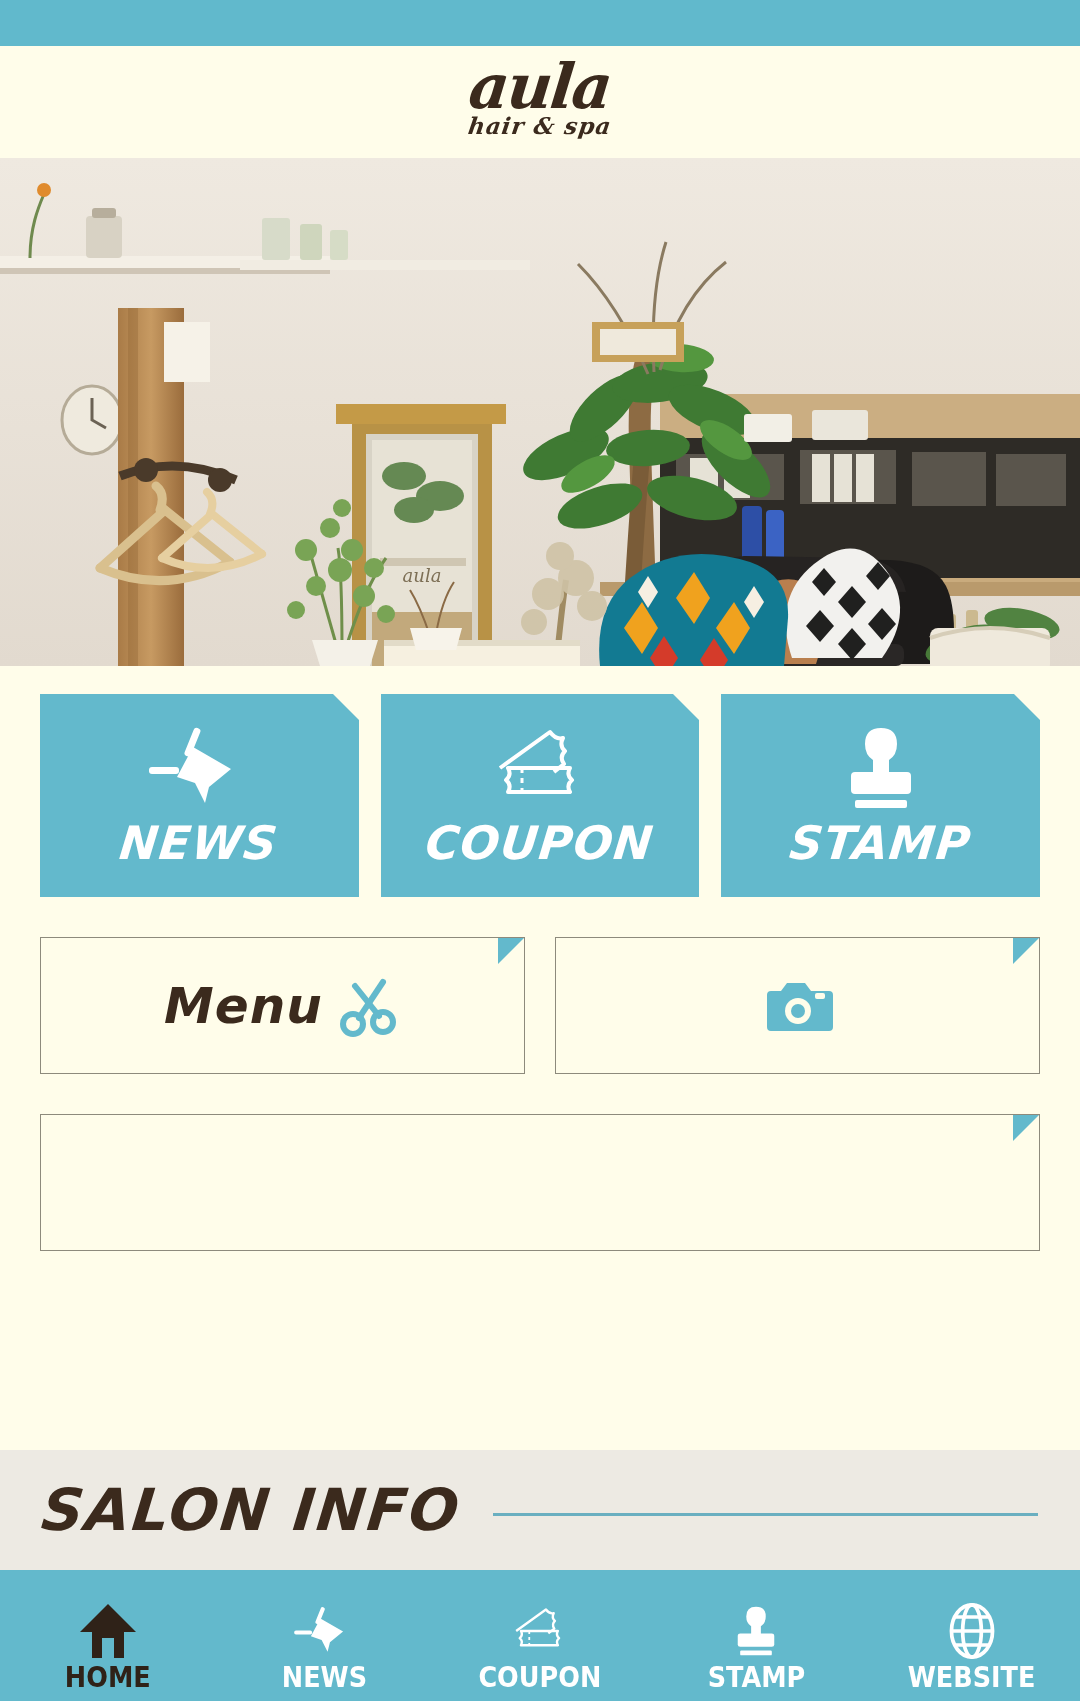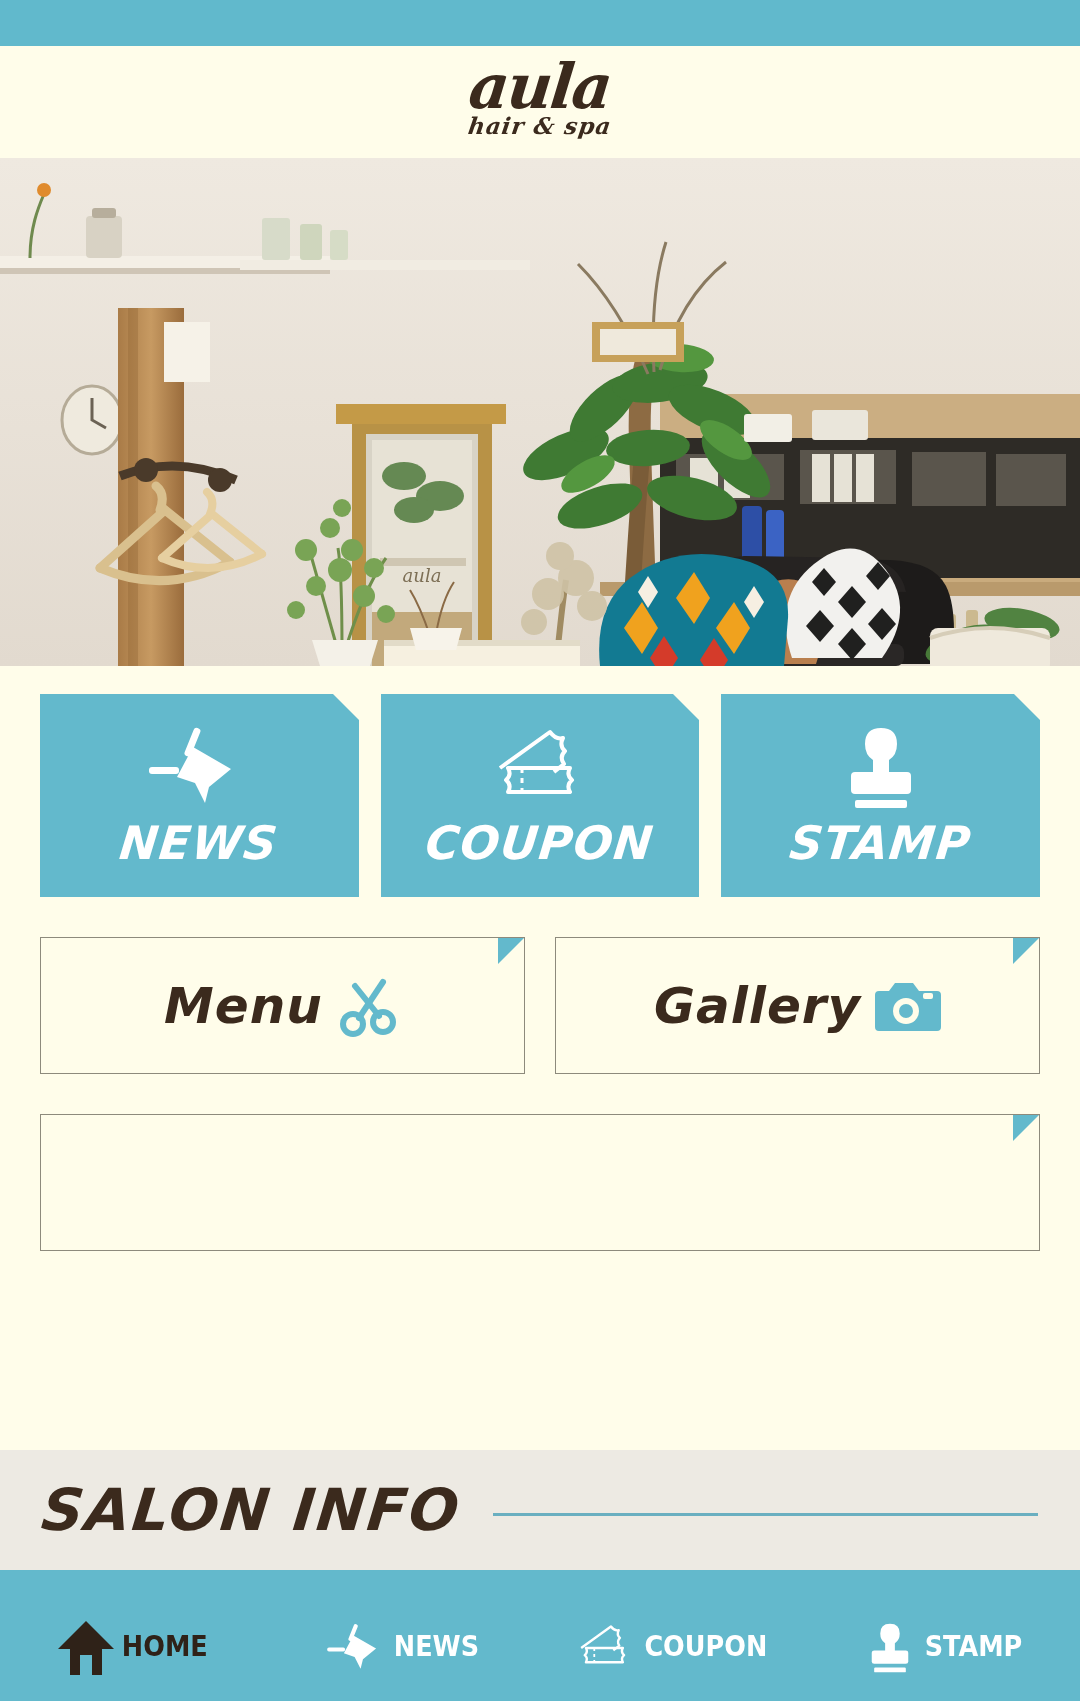--- a/index.html
+++ b/index.html
@@ -112,21 +112,21 @@
   }
   .info-rule { flex:1; height:3px; background:#6aafc0; margin-left:32px; margin-top:8px; }
 
   
   .bottomnav {
     position:absolute; left:0; right:0; top:1570px;
     height:131px; background:#63b9cc;
     display:flex;
   }
   .navitem {
-    flex:1; display:flex; flex-direction:row;
+    flex:1; display:flex; flex-direction:column;
     align-items:center; justify-content:center; 
     padding-top:20px;
   }
   .navitem .nicon { height:62px; display:flex; align-items:flex-end; justify-content:center; }
   .navitem .nlabel {
     font-family:"DejaVu Sans", sans-serif;
     font-weight:700; font-size:29px;
     color:#ffffff; letter-spacing:0px;
     transform:scaleX(0.88);
   }
@@ -423,21 +423,20 @@
               <circle cx="20" cy="52" r="10" fill="none" stroke="#63b9cc" stroke-width="6"></circle>
               <circle cx="50" cy="50" r="10" fill="none" stroke="#63b9cc" stroke-width="6"></circle>
             </svg>
           </span>
         </span>
       </div>
 
       <div class="lbtn">
         <span class="corner"></span>
         <span class="inner">
-          <span class="blabel">Gallery</span>
           <span class="bicon">
             <svg width="70" height="58" viewBox="0 0 70 58">
               <path d="M4 14 h14 l6 -8 h18 l6 8 h18 a4 4 0 0 1 4 4 v32 a4 4 0 0 1 -4 4 h-58 a4 4 0 0 1 -4 -4 v-32 a4 4 0 0 1 4 -4z" fill="#63b9cc"></path>
               <circle cx="35" cy="34" r="13" fill="#fffdea"></circle>
               <circle cx="35" cy="34" r="7" fill="#63b9cc"></circle>
               <rect x="52" y="16" width="10" height="6" rx="2" fill="#fffdea"></rect>
             </svg>
           </span>
         </span>
       </div>
@@ -497,14 +496,26 @@
       <span class="nicon">
         <svg width="56" height="58" viewBox="0 0 92 88">
           <path d="M46 4 q16 0 16 16 q0 11 -8 16 v14 h-16 v-14 q-8 -5 -8 -16 q0 -16 16 -16z" fill="#fff"></path>
           <rect x="16" y="48" width="60" height="22" rx="4" fill="#fff"></rect>
           <rect x="20" y="76" width="52" height="8" rx="2" fill="#fff"></rect>
         </svg>
       </span>
       <span class="nlabel">STAMP</span>
     </div>
 
+    <div class="navitem">
+      <span class="nicon">
+        <svg width="56" height="58" viewBox="0 0 60 62">
+          <ellipse cx="30" cy="31" rx="22" ry="28" fill="none" stroke="#fff" stroke-width="4"></ellipse>
+          <ellipse cx="30" cy="31" rx="10" ry="28" fill="none" stroke="#fff" stroke-width="4"></ellipse>
+          <path d="M8 31 h44" stroke="#fff" stroke-width="4"></path>
+          <path d="M12 16 h36" stroke="#fff" stroke-width="4"></path>
+          <path d="M12 46 h36" stroke="#fff" stroke-width="4"></path>
+        </svg>
+      </span>
+      <span class="nlabel">WEBSITE</span>
+    </div>
   </div>
 </div>
 
 </body></html>

